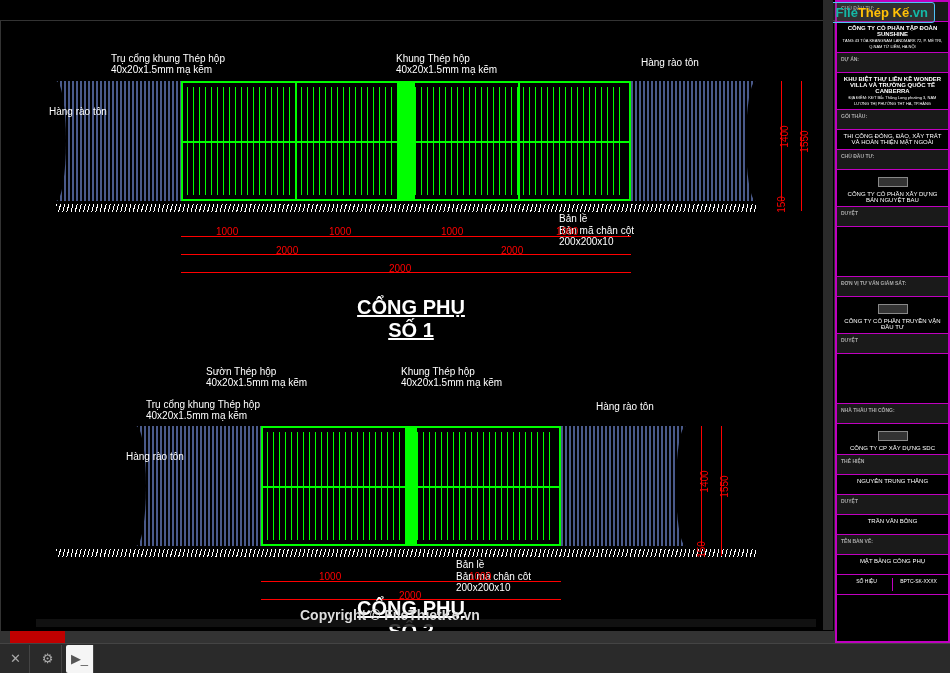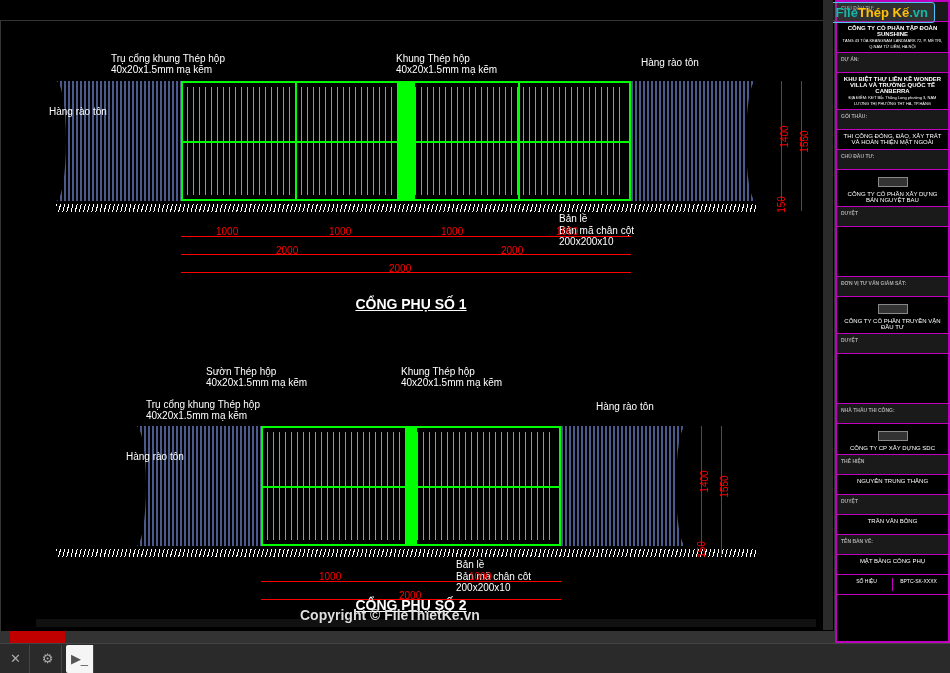--- a/index.html
+++ b/index.html
@@ -110,21 +110,21 @@
     .label {
       position: absolute;
       color: #fff;
       font-size: 10px;
       white-space: nowrap;
     }
     .title-text {
       position: absolute;
       color: #fff;
       font-weight: bold;
-      font-size: 14px;
+      font-size: 20px;
       text-decoration: underline;
       text-align: center;
     }
     .titleblock {
       position: absolute;
       right: 0;
       top: 0;
       width: 115px;
       height: 643px;
       border: 2px solid #c000c0;

